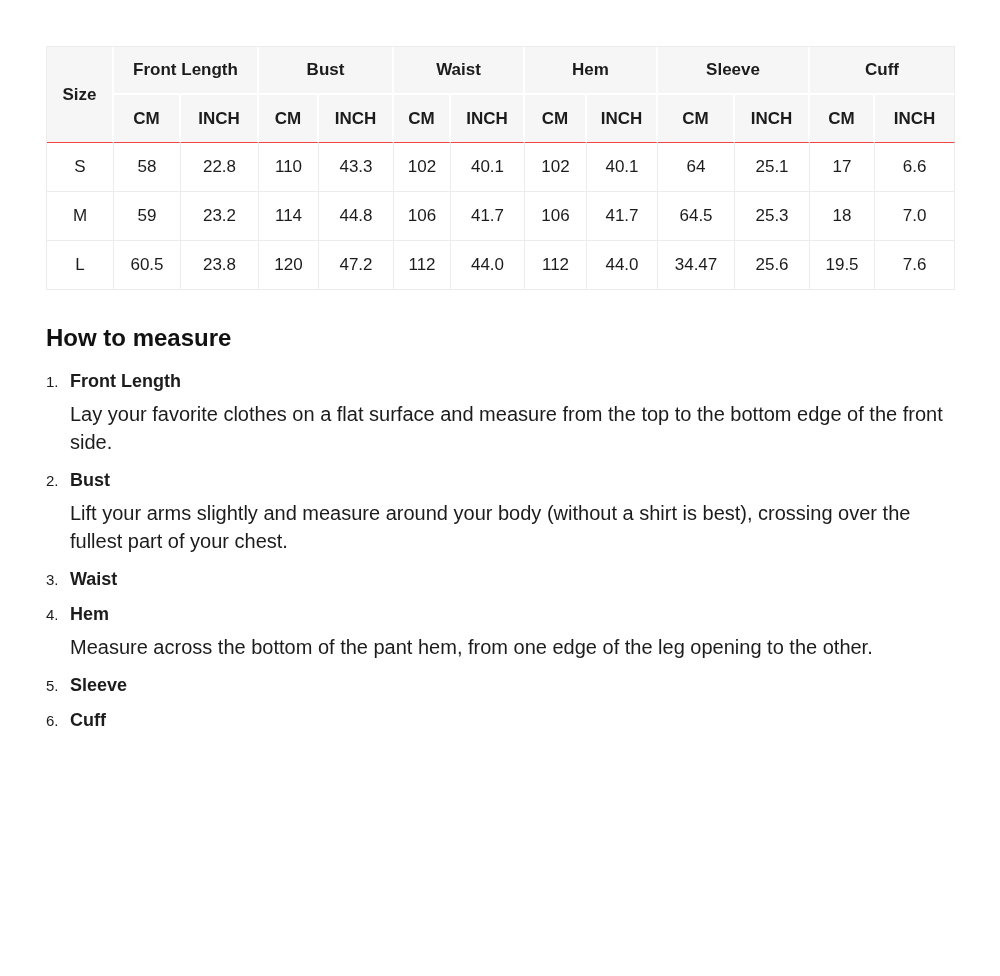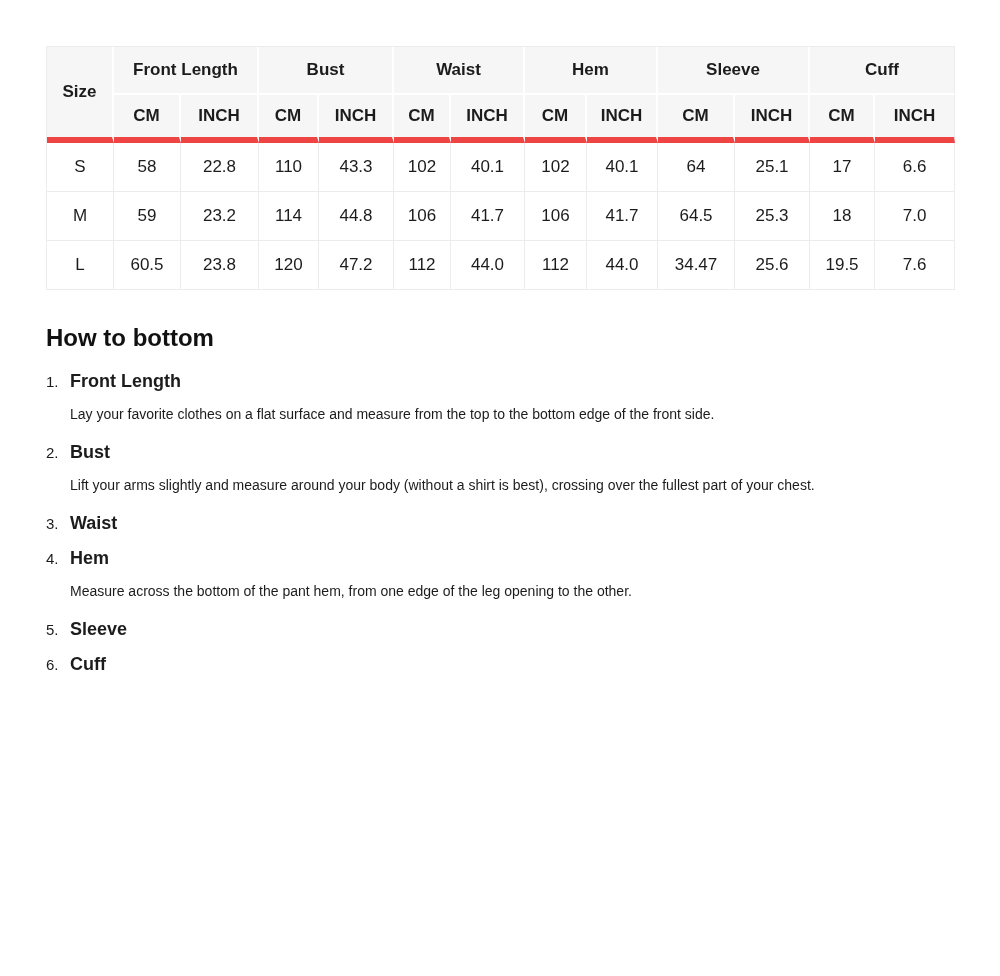--- a/index.html
+++ b/index.html
@@ -27,21 +27,21 @@
     font-size: 17px;
   }
   table.size-chart th {
     background: #f6f6f6;
     font-weight: bold;
     border-right: 2px solid #ffffff;
     border-bottom: 2px solid #ffffff;
     height: 48px;
   }
   table.size-chart th.unit, table.size-chart th.size-col {
-    border-bottom: 6px solid #ef4444;
+    border-bottom: 1px solid #ef4444;
   }
   table.size-chart th:last-child { border-right: 1px solid #ececec; }
   table.size-chart td {
     background: #ffffff;
     border-right: 1px solid #ececec;
     border-bottom: 1px solid #ececec;
     height: 49px;
     font-weight: normal;
   }
 
@@ -68,21 +68,21 @@
     flex: 0 0 24px;
     font-size: 15px;
     text-align: left;
   }
   .htm-item-title {
     font-size: 18px;
     font-weight: bold;
   }
   .htm-item-desc {
     margin: 8px 0 0 24px;
-    font-size: 14px;
+    font-size: 20px;
     line-height: 28px;
   }
 </style>
 </head>
 <body>
 
 <div class="page">
 
   <table class="size-chart">
     <colgroup>
@@ -167,21 +167,21 @@
         <td>112</td>
         <td>44.0</td>
         <td>34.47</td>
         <td>25.6</td>
         <td>19.5</td>
         <td>7.6</td>
       </tr>
     </tbody>
   </table>
 
-  <h2 class="htm-heading">How to bottom</h2>
+  <h2 class="htm-heading">How to measure</h2>
 
 
   <div class="htm-list">
 
     <div class="htm-item">
       <div class="htm-item-titleline">
         <span class="htm-item-number">1.</span>
         <span class="htm-item-title">Front Length</span>
       </div>
       <p class="htm-item-desc">Lay your favorite clothes on a flat surface and measure from the top to the bottom edge of the front side.</p>

